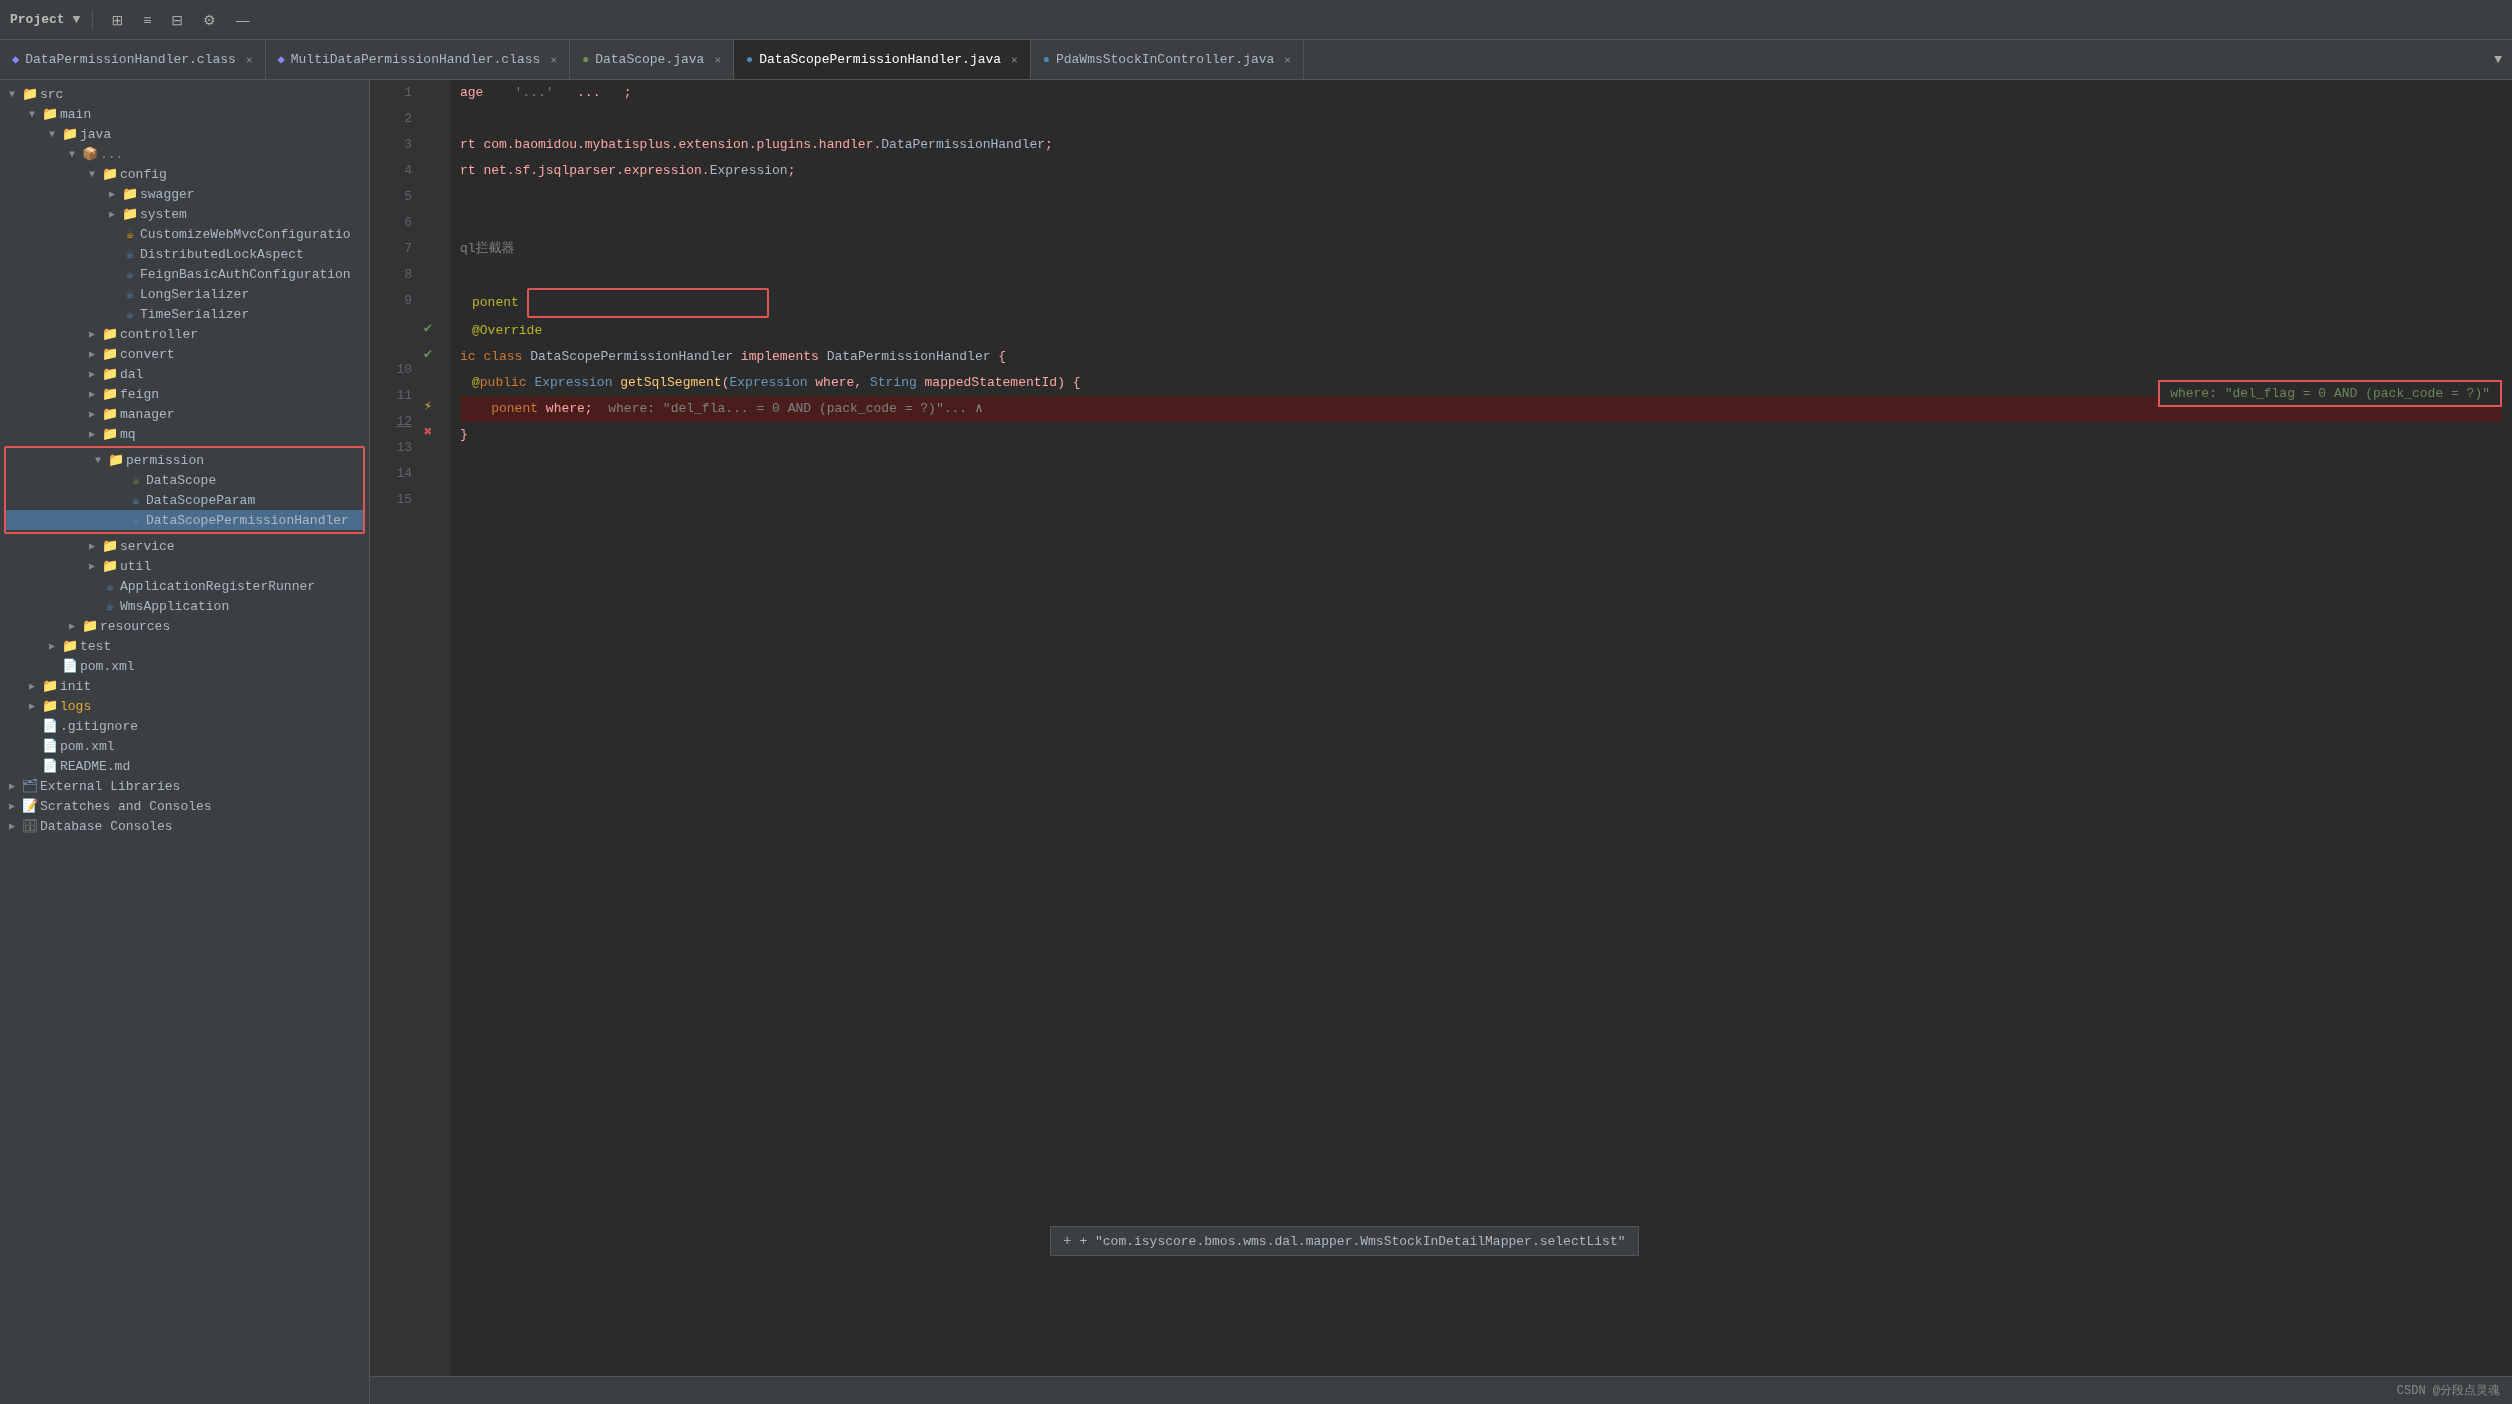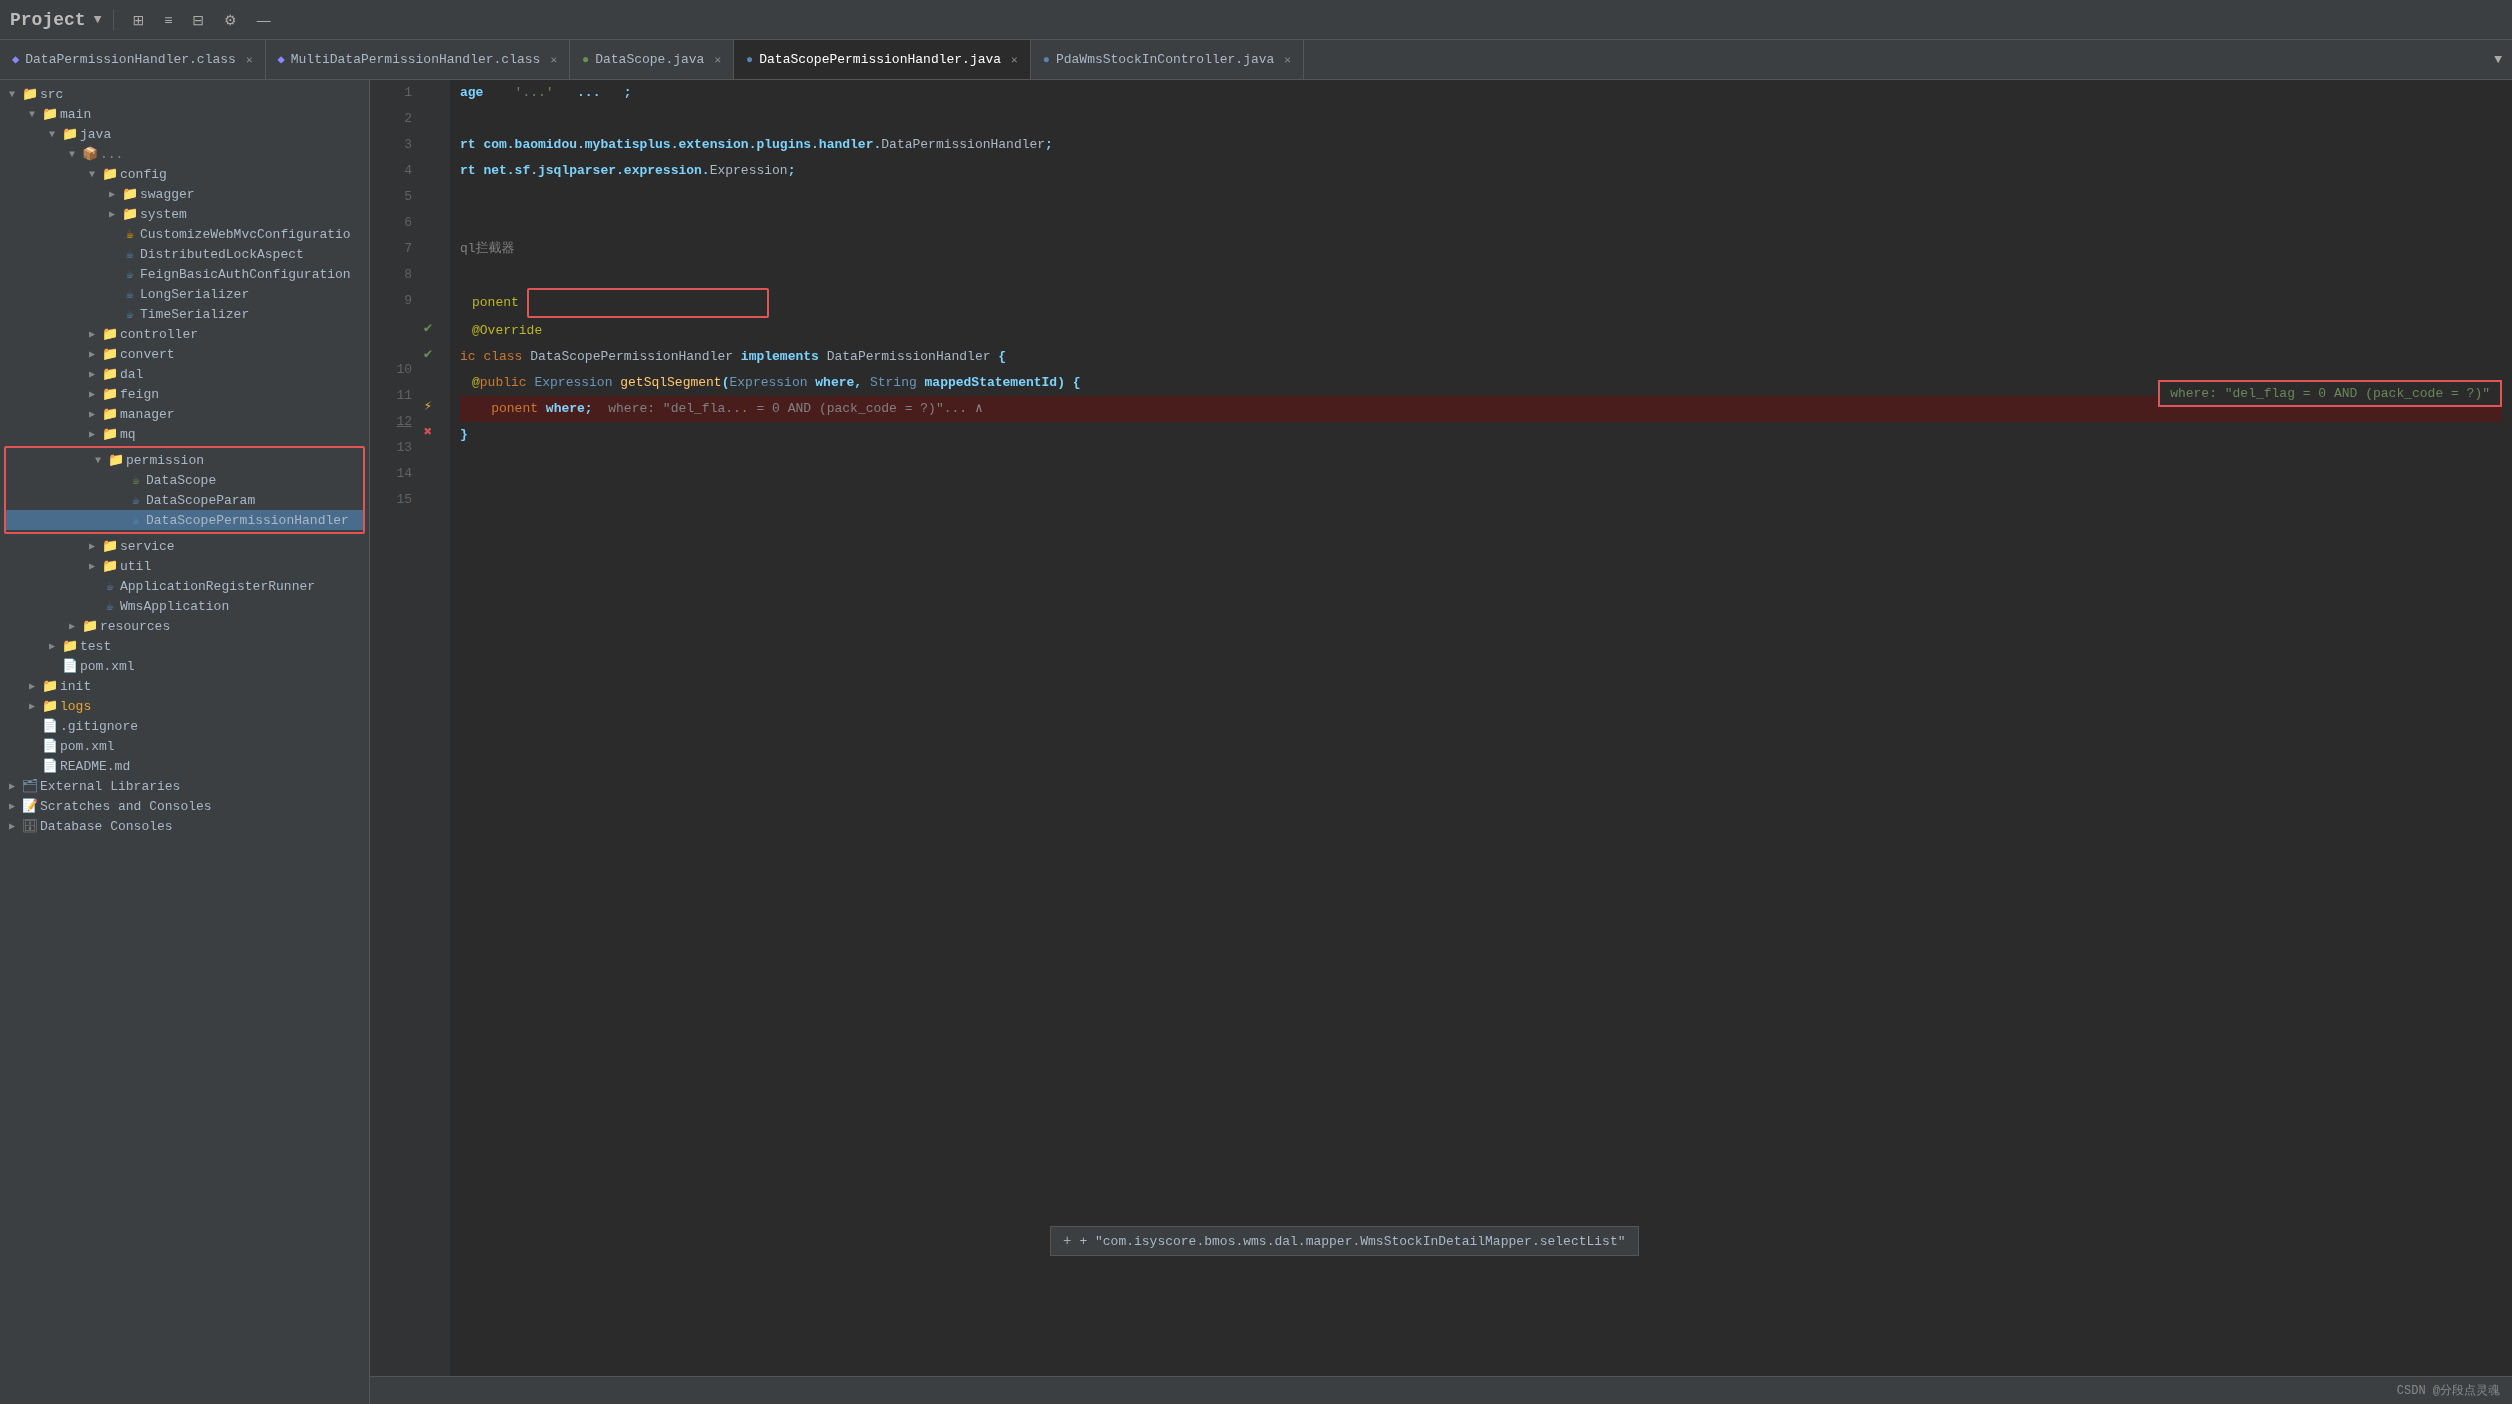--- a/index.html
+++ b/index.html
@@ -176,21 +176,21 @@
     .code-line.error-line { background: #4a1d1d; }
 
     
     .kw { color: #cc7832; }
     .str { color: #6a8759; }
     .ann { color: #bbb529; margin-left: 12px; }
     .comment { color: #808080; }
     .fn { color: #ffc66d; }
     .tp { color: #6897bb; }
     .cn { color: #a9b7c6; }
-    .plain { color: #7dd3fc; font-weight: bold; }
+    .plain { color: #fca5a5; }
 
     
     .code-red-box {
       display: inline-block;
       border: 2px solid #e05555;
       border-radius: 2px;
       padding: 0 2px;
     }
 
     
@@ -258,21 +258,21 @@
     .toolbar-btn {
       background: none;
       border: none;
       color: #aaa;
       cursor: pointer;
       padding: 4px 6px;
       font-size: 14px;
     }
 
     .project-label {
-      font-size: 18px;
+      font-size: 13px;
       font-weight: bold;
       color: #bbb;
     }
 
     .toolbar-sep {
       width: 1px;
       height: 20px;
       background: #555;
       margin: 0 4px;
     }

